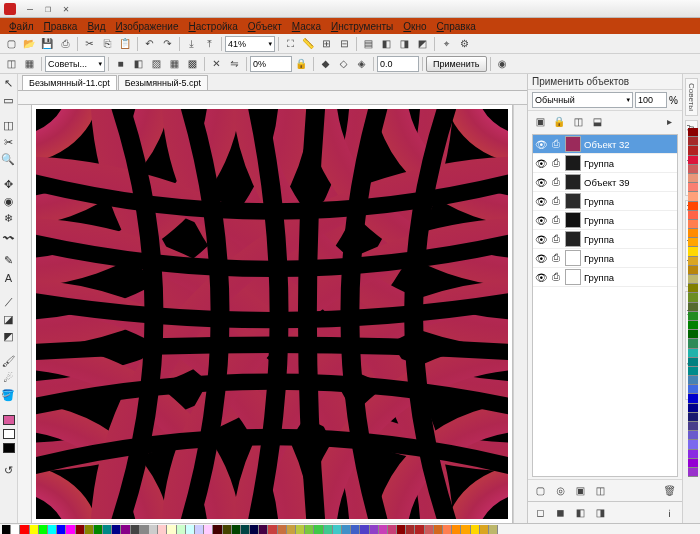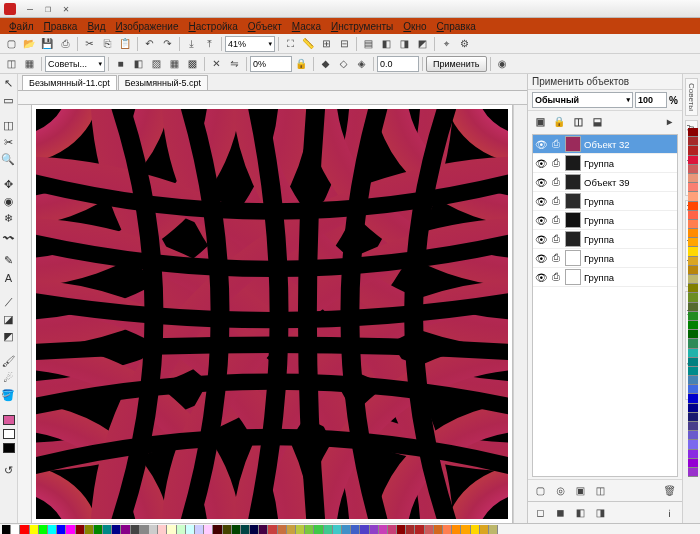--- a/index.html
+++ b/index.html
@@ -29,21 +29,21 @@
 .doctab.active { background: #fff; font-weight: normal; }
 .ruler-h { height: 14px; background: #f4f4f4; border-bottom: 1px solid #c0c0c0; }
 .viewport { flex: 1; display: flex; }
 .ruler-v { width: 14px; background: #f4f4f4; border-right: 1px solid #c0c0c0; }
 .canvas { flex: 1; background: #fff; position: relative; overflow: hidden; border-right: 1px solid #c0c0c0; }
 .artboard { position: absolute; inset: 4px; }
 .artboard svg { width: 100%; height: 100%; display: block; }
 .scroll-v { width: 14px; background: #f0f0f0; border-left: 1px solid #d0d0d0; }
 .rightpanel { width: 155px; background: #f4f4f4; border-left: 1px solid #c8c8c8; display: flex; flex-direction: column; }
 .panelTitle { font-size: 10px; padding: 2px 4px; color: #333; }
-.panelRow { display: flex; align-items: center; gap: 2px; padding: 2px 4px; border-top: 1px solid #d8d8d8; font-weight: bold; }
+.panelRow { display: flex; align-items: center; gap: 2px; padding: 2px 4px; border-top: 1px solid #d8d8d8; }
 .layers { flex: 1; background: #fff; margin: 2px 4px; border: 1px solid #c4c4c4; overflow-y: auto; }
 .layer { display: flex; align-items: center; height: 19px; border-bottom: 1px solid #eee; font-size: 9.5px; padding: 0 2px; gap: 3px; }
 .layer.sel { background: #5a9cde; color: #fff; }
 .layer .eye, .layer .prnt { width: 12px; text-align: center; font-size: 10px; cursor: pointer; }
 .layer .thumb { width: 16px; height: 16px; border: 1px solid #aaa; background: #333; display: inline-block; }
 .panelFoot { padding: 2px 4px; display: flex; gap: 3px; border-top: 1px solid #d8d8d8; }
 .rightStrip { width: 18px; background: #f0f0f0; border-left: 1px solid #d0d0d0; display: flex; flex-direction: column; align-items: center; padding-top: 4px; gap: 2px; }
 .striptab { writing-mode: vertical-rl; font-size: 8px; padding: 4px 1px; color: #555; border: 1px solid #d0d0d0; background: #f8f8f8; margin-bottom: 2px; cursor: pointer; }
 .palette { height: 12px; background: #f4f4f4; display: flex; align-items: center; padding: 0 2px; gap: 0; border-top: 1px solid #c0c0c0; }
 .palette .sw { width: 9.2px; height: 9px; border-right: 1px solid #888; cursor: pointer; }

